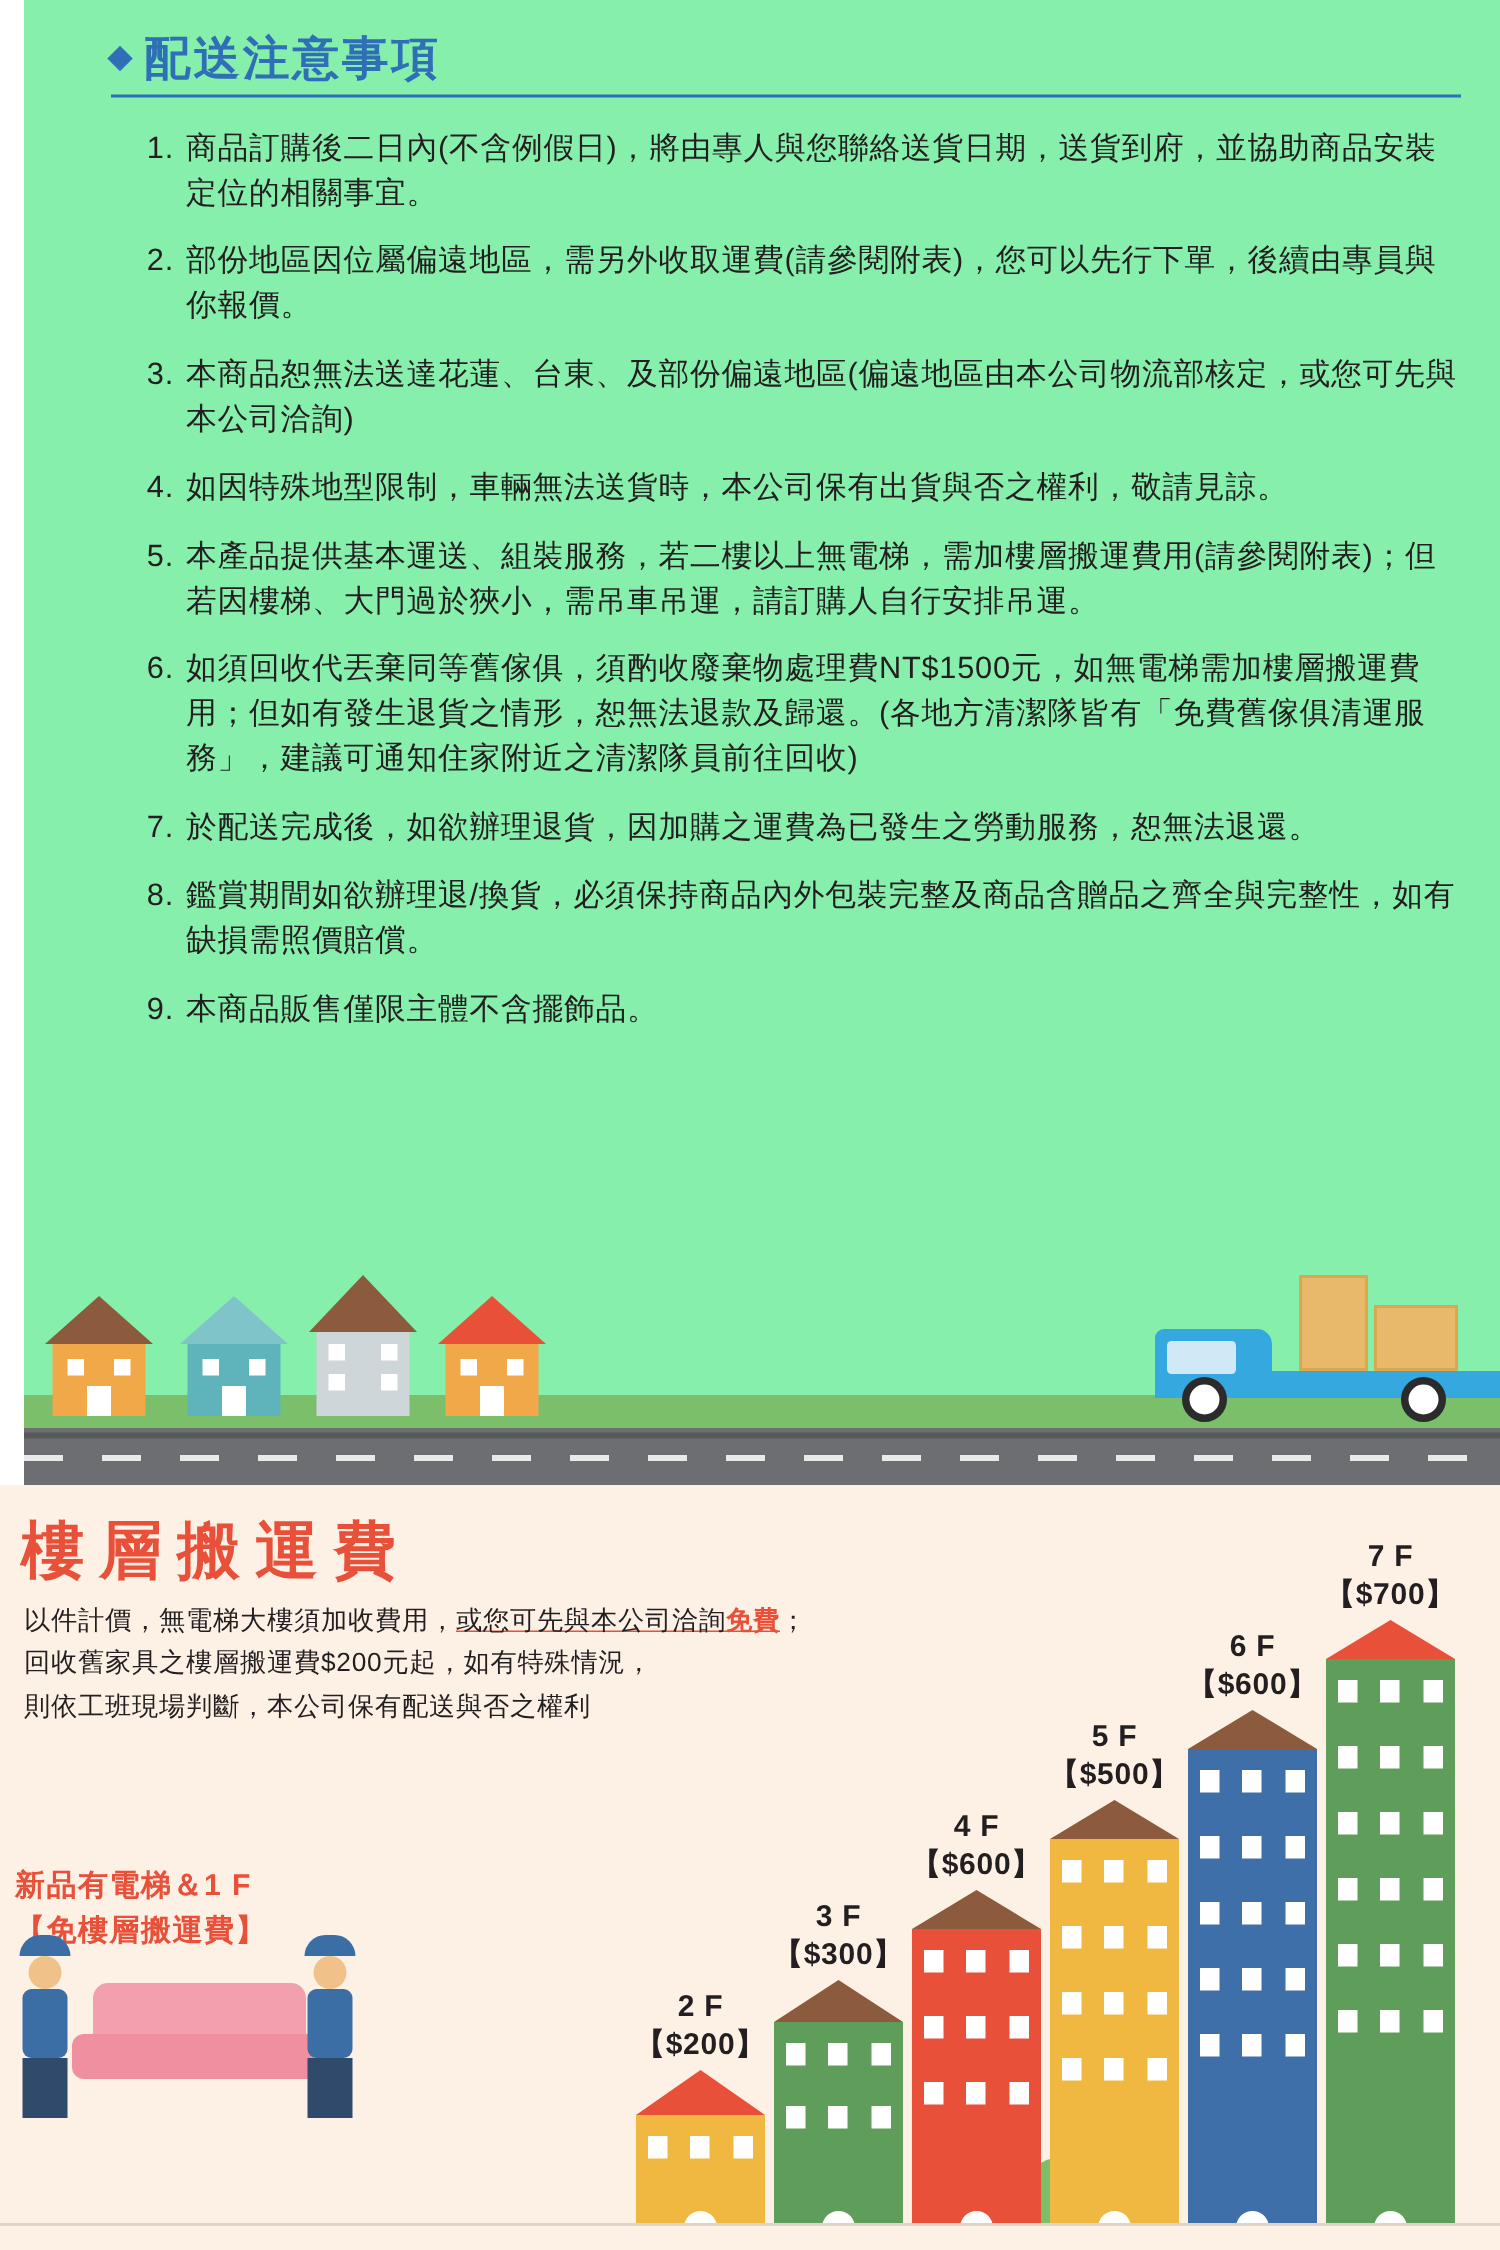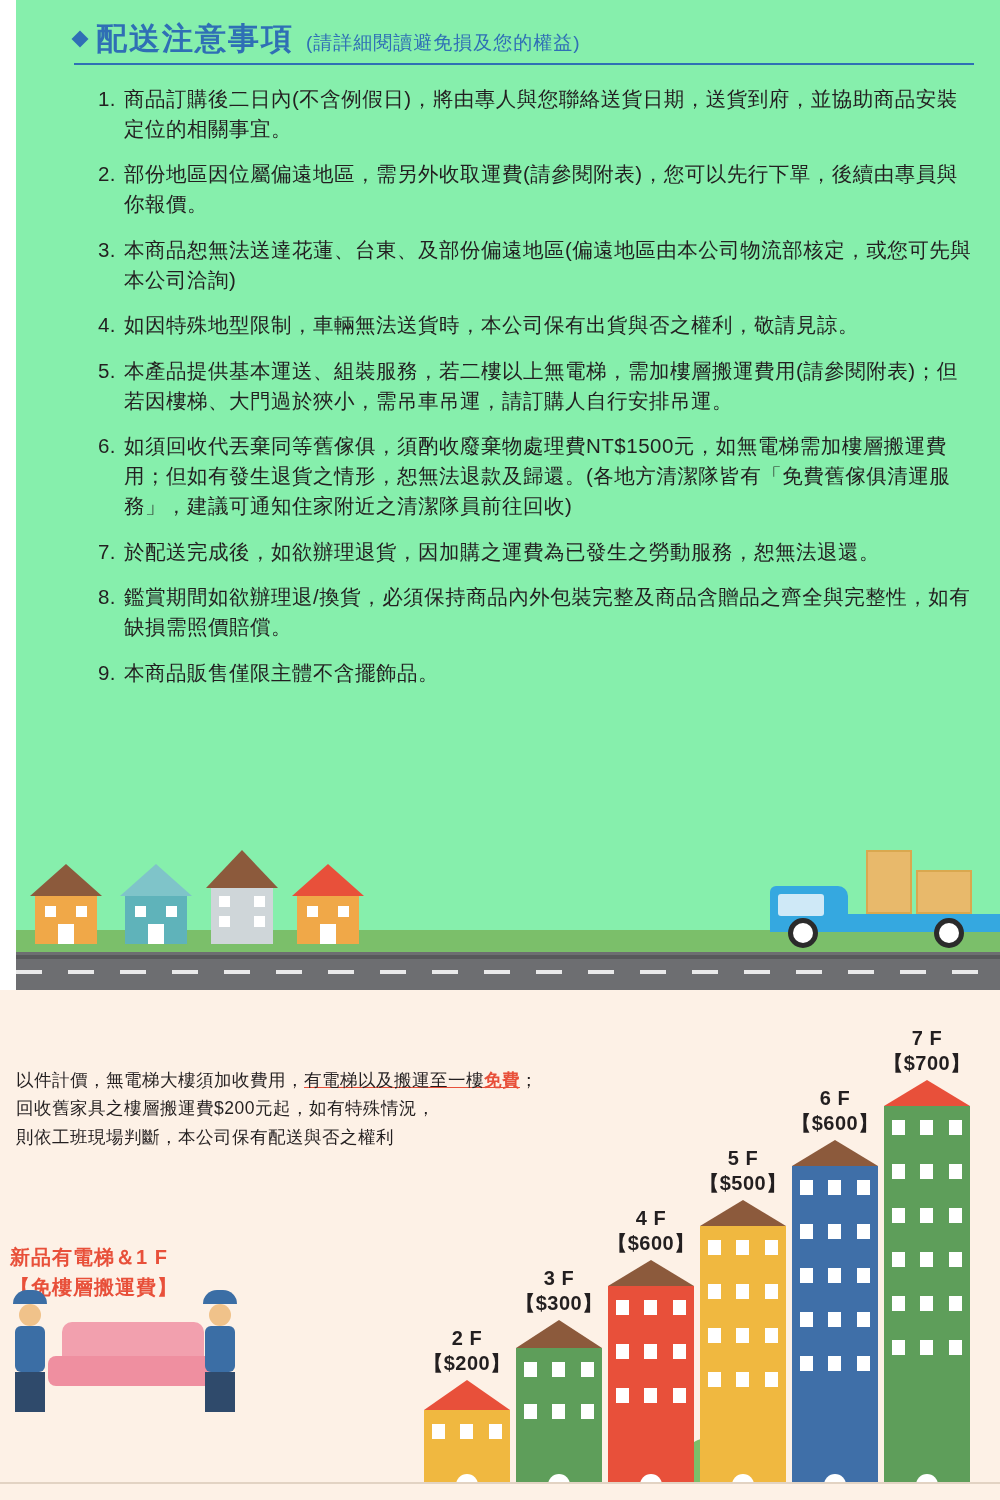--- a/index.html
+++ b/index.html
@@ -176,21 +176,20 @@
   #bottom-strip { position: absolute; left: 0; bottom: 0; width: 1000px; height: 18px; background: #fdf1e6; border-top: 2px solid #e2d3c3; }
 </style>
 </head>
 <body>
 
 <section id="notice-section">
 
   <div id="notice-header">
     <span class="diamond-icon"></span>
     <span id="notice-title">配送注意事項</span>
-    <span id="notice-subtitle">(請詳細閱讀避免損及您的權益)</span>
   </div>
   <div id="notice-rule"></div>
 
   <ol id="notice-list">
     <li>
       <span class="li-num">1.</span>
       <span class="li-body">商品訂購後二日內(不含例假日)，將由專人與您聯絡送貨日期，送貨到府，並協助商品安裝定位的相關事宜。</span>
     </li>
     <li>
       <span class="li-num">2.</span>
@@ -278,24 +277,25 @@
         </span>
       <span class="wheel" style="left:164px;">
           <i></i>
         </span>
     </div>
   </div>
 </section>
 
 <section id="fee-section">
 
+  <div id="fee-title">樓層搬運費</div>
 
   <div id="fee-desc">
     <div>
-      <span>以件計價，無電梯大樓須加收費用，</span><span class="underline-red">有電梯以及搬運至一樓</span><span class="hl-free underline-red">免費</span><span>；</span>
+      <span>以件計價，無電梯大樓須加收費用，</span><span class="underline-red">或您可先與本公司洽詢</span><span class="hl-free underline-red">免費</span><span>；</span>
     </div>
     <div>回收舊家具之樓層搬運費$200元起，如有特殊情況，</div>
     <div>則依工班現場判斷，本公司保有配送與否之權利</div>
   </div>
 
   <div id="fee-new">
     <div>新品有電梯＆1 F</div>
     <div>【免樓層搬運費】</div>
   </div>
 

